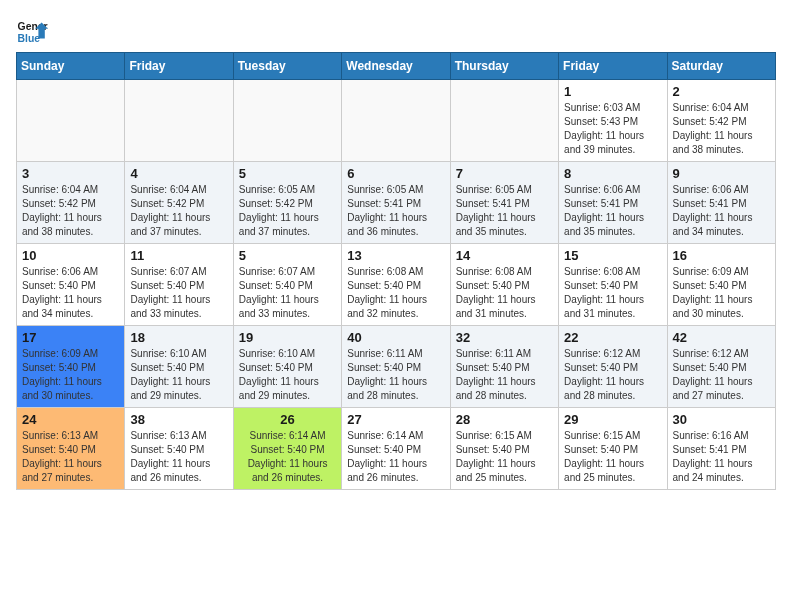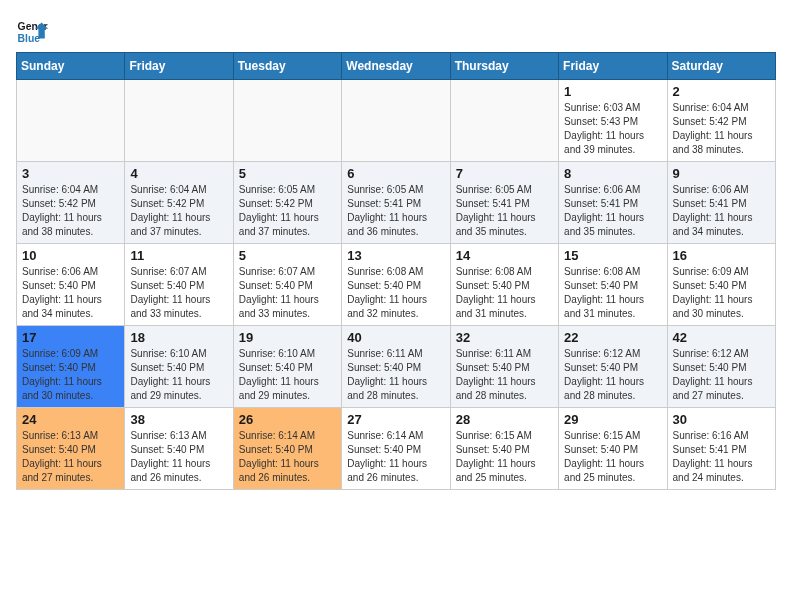--- a/index.html
+++ b/index.html
@@ -276,21 +276,21 @@
           <div class="day-info" style="white-space: pre-line;">Sunrise: 6:13 AM
 Sunset: 5:40 PM
 Daylight: 11 hours and 27 minutes.</div>
         </td>
         <td style="background: rgb(255, 255, 255);">
           <span class="day-number">38</span>
           <div class="day-info" style="white-space: pre-line;">Sunrise: 6:13 AM
 Sunset: 5:40 PM
 Daylight: 11 hours and 26 minutes.</div>
         </td>
-        <td style="background: #fdba74;">
+        <td style="background: #bef264; text-align: center;">
           <span class="day-number">26</span>
           <div class="day-info" style="white-space: pre-line;">Sunrise: 6:14 AM
 Sunset: 5:40 PM
 Daylight: 11 hours and 26 minutes.</div>
         </td>
         <td style="background: rgb(255, 255, 255);">
           <span class="day-number">27</span>
           <div class="day-info" style="white-space: pre-line;">Sunrise: 6:14 AM
 Sunset: 5:40 PM
 Daylight: 11 hours and 26 minutes.</div>

